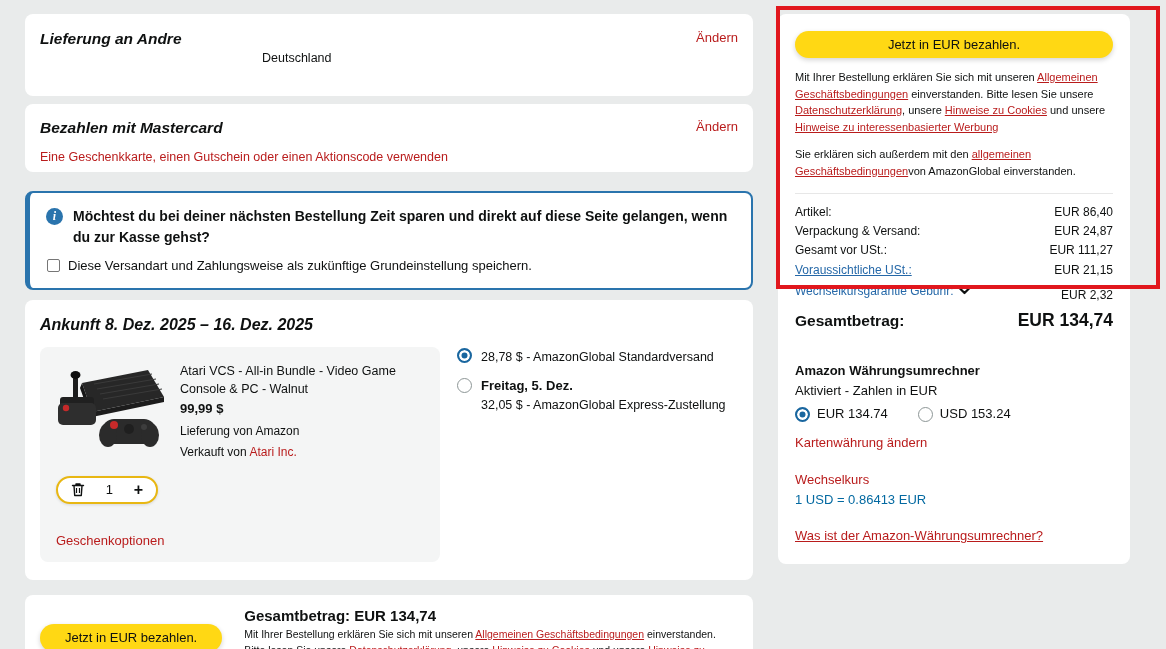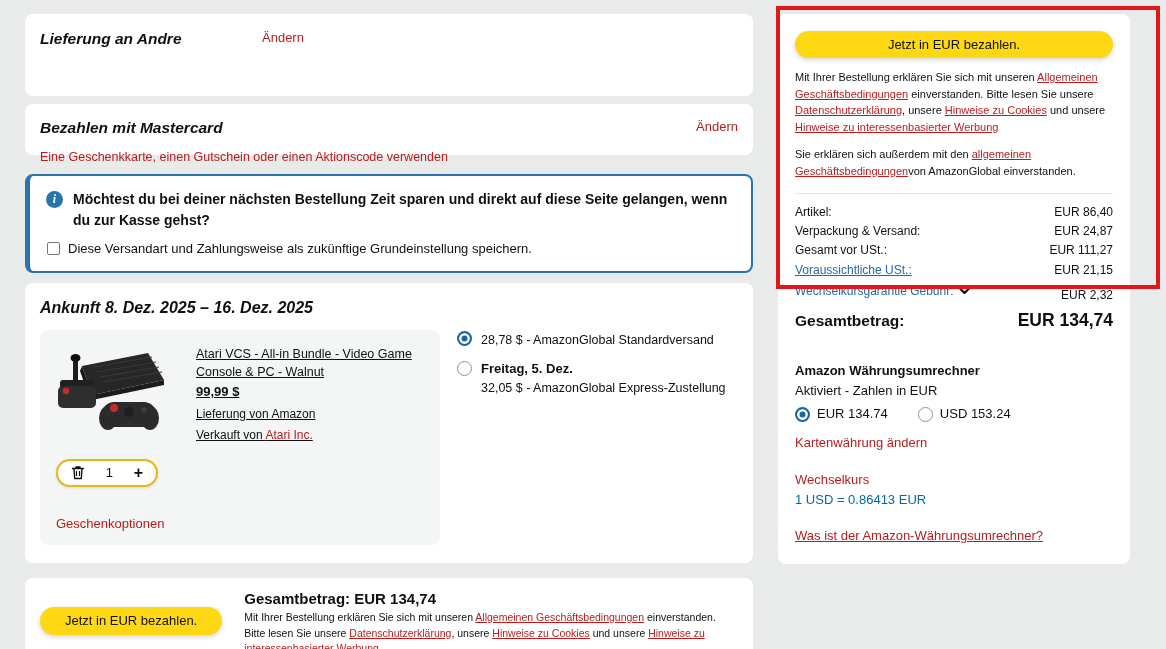--- a/index.html
+++ b/index.html
@@ -20,21 +20,21 @@
 
   h2 { margin:0; font-size:15.5px; font-weight:bold;font-style:italic; }
 
   
   .c1 { height:82px; padding:16px 15px; margin-bottom:8px;
         display:grid; grid-template-columns:222px 1fr auto; align-items:start; }
   .c1 .addr { font-size:12.5px; padding-top:21px; }
   .chg { font-size:13px; }
 
   
-  .c2 { height:51px; padding:15px; margin-bottom:19px; }
+  .c2 { height:68px; padding:15px; margin-bottom:19px; }
   .c2 .rowhead { display:flex; justify-content:space-between; align-items:flex-start; }
   .c2 .gift { display:inline-block; margin-top:13px; font-size:12.5px; }
 
   
   .info-box { background:#fff; border:2px solid #2a74ad; border-left-width:5px;
               border-radius:8px; padding:13px 16px 15px; margin-bottom:10px; }
   .ib-head { display:flex; gap:10px; max-width:700px; }
   .info-icon { flex:none; width:17px; height:17px; border-radius:50%; background:#2a74ad;
                color:#fff; display:flex; align-items:center; justify-content:center;
                font-family:"Liberation Serif", serif; font-style:italic; font-weight:bold;
@@ -44,21 +44,21 @@
             font-size:13px; cursor:pointer; }
   .checkbox { flex:none; width:13px; height:13px; background:#fff;
               border:1px solid #767676; border-radius:2px; }
 
   
   .c3 { padding:16px 15px 18px; margin-bottom:15px; }
   .c3 h2 { font-size:16px; }
   .c3-body { display:flex; margin-top:13px; align-items:flex-start; }
   .gray-panel { width:400px; flex:none; background:#f4f5f5; border-radius:8px;
                 padding:10px 12px 14px; }
-  .prod-row { display:flex; gap:28px;text-decoration:underline; }
+  .prod-row { display:flex; gap:12px; }
   .prod-img { width:116px; height:94px; flex:none; }
   .prod-info { font-size:12.5px; line-height:1.45; padding-top:5px; width:253px; }
   .prod-price { font-weight:bold; margin-top:2px; font-size:13px; }
   .prod-meta { font-size:12px; margin-top:4px; }
   .stepper { display:flex; align-items:center; justify-content:space-between;
              width:102px; height:28px; margin:14px 0 0 4px; padding:0 13px;
              background:#fff; border:2px solid #e8b713; border-radius:15px;
              box-shadow:0 1px 3px rgba(15,17,17,.12); cursor:pointer; }
   .stepper .qty { font-size:13px; }
   .stepper .plus { font-size:16px; font-weight:bold; line-height:1; }
@@ -117,20 +117,21 @@
 </style>
 </head>
 <body>
 
 <div class="page">
 
   <div class="left-col">
 
     <div class="card c1">
       <h2>Lieferung an Andre</h2>
+      <div class="addr">Deutschland</div>
       <a class="lnk chg">Ändern</a>
     </div>
 
     <div class="card c2">
       <div class="rowhead">
         <h2>Bezahlen mit Mastercard</h2>
         <a class="lnk chg">Ändern</a>
       </div>
       <a class="lnk gift">Eine Geschenkkarte, einen Gutschein oder einen Aktionscode verwenden</a>
     </div>

